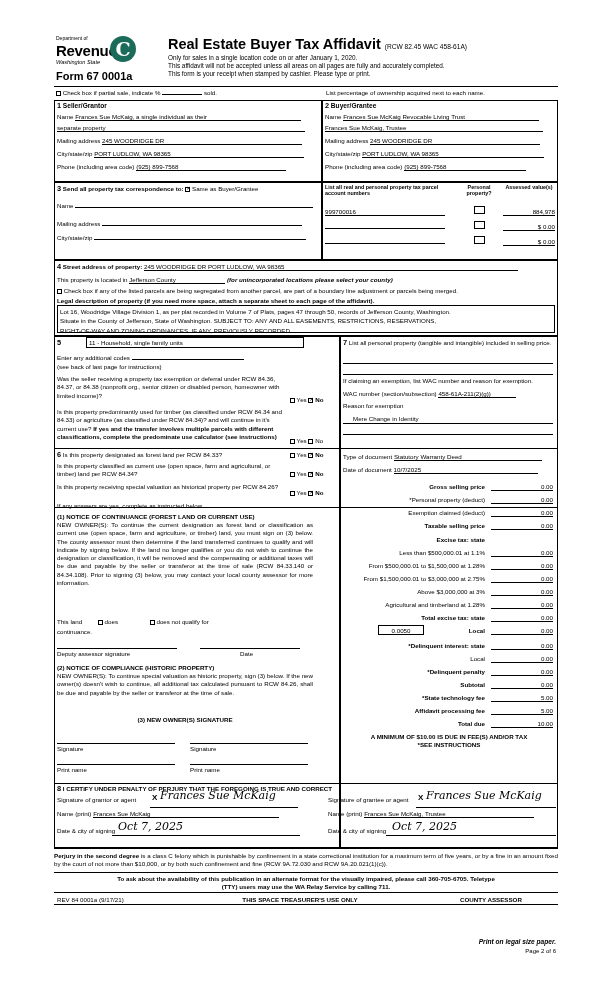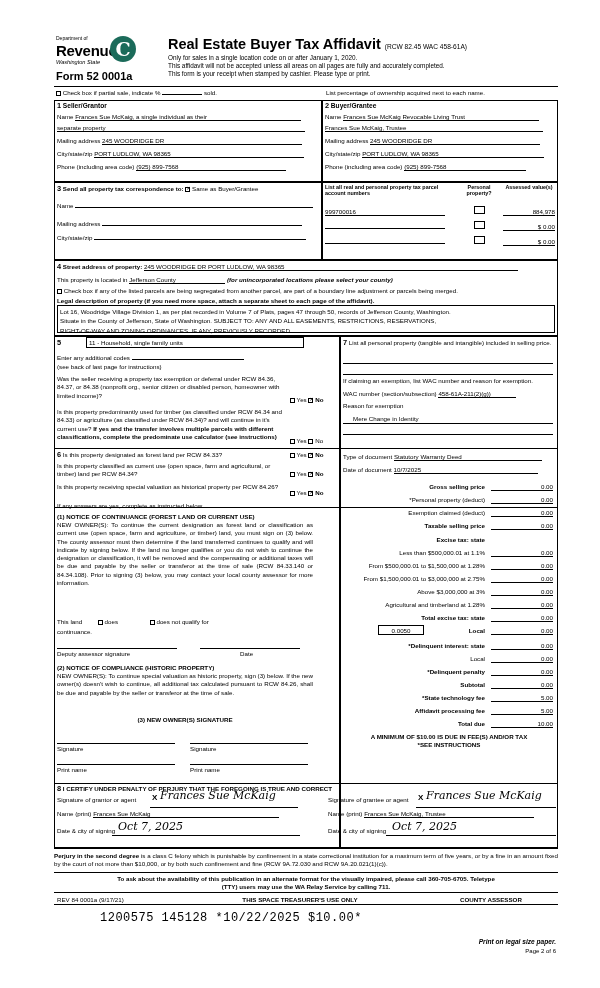--- a/index.html
+++ b/index.html
@@ -92,21 +92,21 @@
 
 <div class="page">
   <div class="sheet">
 
     <div class="dor">
       <div class="dep">Department of</div>
       <div class="rev">Revenue</div>
       <div class="wash">Washington State</div>
     </div>
     <div class="dorlogo">C</div>
-    <div class="formno">Form 52 0001a</div>
+    <div class="formno">Form 67 0001a</div>
 
     <div class="title">
       <span>Real Estate Buyer Tax Affidavit</span>
       <span class="titlecite">(RCW 82.45 WAC 458-61A)</span>
     </div>
     <div class="subtitle">
       <div>Only for sales in a single location code on or after January 1, 2020.</div>
       <div>This affidavit will not be accepted unless all areas on all pages are fully and accurately completed.</div>
       <div>
         <span style="font-style:normal">This form is your receipt when stamped by cashier. Please type or print.</span>
@@ -506,21 +506,20 @@
 
     <div style="position:absolute; left:14px; top:845px; width:504px;" class="ctr b">To ask about the availability of this publication in an alternate format for the visually impaired, please call 360-705-6705. Teletype</div>
     <div style="position:absolute; left:14px; top:853px; width:504px;" class="ctr b">(TTY) users may use the WA Relay Service by calling 711.</div>
     <div class="line hl" style="left:14px; top:862px; width:504px;"></div>
 
     <div style="position:absolute; left:17px; top:866px;">REV 84 0001a (9/17/21)</div>
     <div style="position:absolute; left:150px; top:866px; width:220px;" class="ctr b">THIS SPACE TREASURER'S USE ONLY</div>
     <div style="position:absolute; left:420px; top:866px;" class="b">COUNTY ASSESSOR</div>
     <div class="line hl" style="left:14px; top:874px; width:504px;"></div>
 
-    <div style="position:absolute; left:60px; top:882px; font-size:12px; font-family:'Liberation Mono', monospace; letter-spacing:0.5px;">1200575  145128  *10/22/2025  $10.00*</div>
 
     <div style="position:absolute; left:380px; top:908px; width:136px;" class="rt b" style2="">
       <span style="font-style:italic; font-weight:bold; font-size:6.6px;">Print on legal size paper.</span>
     </div>
     <div style="position:absolute; left:380px; top:918px; width:136px; font-size:6px;" class="rt">Page 2 of 6</div>
 
   </div>
 </div>
 
 </body></html>

